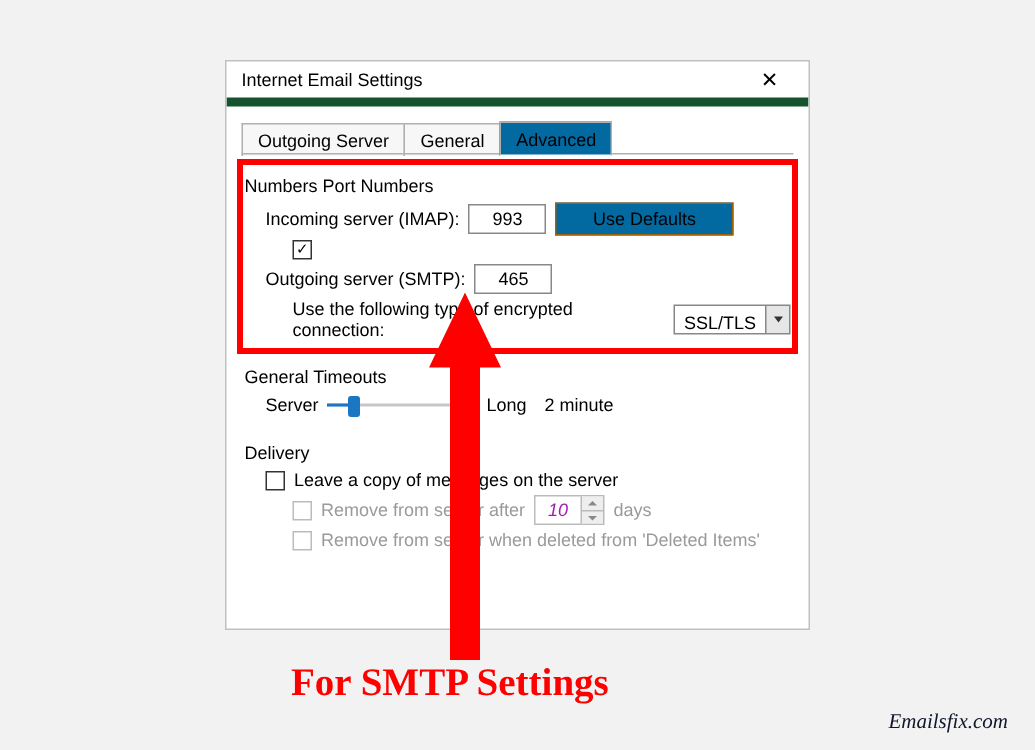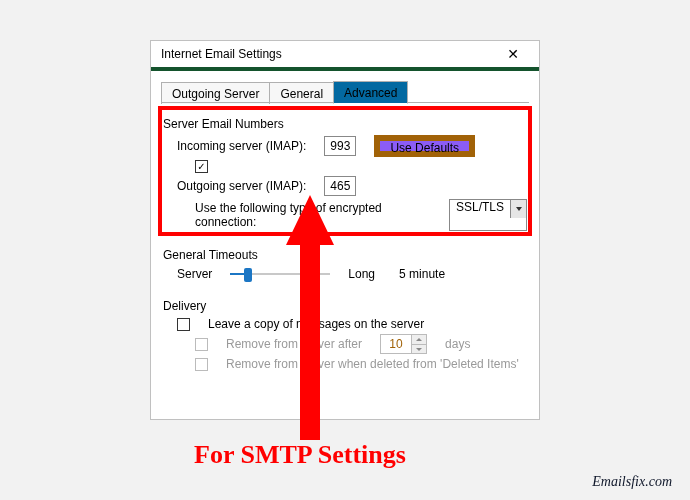--- a/index.html
+++ b/index.html
@@ -22,21 +22,21 @@
     height: 380px;
     background: #fff;
     border: 1px solid #c0c0c0;
     overflow: hidden;
   }
   .titlebar {
     height: 30px;
     display: flex;
     align-items: center;
     padding: 0 6px 0 10px;
-    border-bottom: 4px solid #14532d;
+    border-bottom: 6px solid #14532d;
   }
   .titlebar .title { flex: 1; font-size: 12px; }
   .titlebar .close {
     width: 40px;
     height: 28px;
     display: flex;
     align-items: center;
     justify-content: center;
     font-size: 14px;
     font-family: Arial, sans-serif;
@@ -82,74 +82,74 @@
   }
   .group-title {
     font-size: 12px;
     color: #000;
     margin-bottom: 4px;
   }
   .row {
     display: flex;
     align-items: center;
     margin: 3px 0 3px 14px;
-    gap: 18px;
+    gap: 6px;
     font-size: 12px;
   }
   .row.sub { margin-left: 32px; }
   .num-input {
-    width: 32px;
+    width: 52px;
     height: 20px;
     border: 1px solid #888;
     text-align: center;
     font-size: 12px;
     font-family: inherit;
     padding: 0;
   }
   .btn {
     height: 22px;
-    padding: 0 10px;
-    border: 6px solid #a16207;
-    background: #8b5cf6;
+    padding: 0 24px;
+    border: 1px solid #a16207;
+    background: #0369a1;
     font-size: 12px;
     font-family: inherit;
   }
   .checkbox {
     width: 13px; height: 13px;
     border: 1px solid #333;
     display: inline-flex;
     align-items: center;
     justify-content: center;
     font-size: 10px;
     line-height: 1;
     color: #000;
     flex-shrink: 0;
   }
   .checkbox.disabled { border-color: #bbb; color: #bbb; }
   .select {
     display: inline-flex;
-    align-items: flex-start;
+    align-items: flex-end;
     border: 1px solid #888;
-    height: 32px;
+    height: 20px;
     background: #fff;
   }
   .select .sel-val { padding: 0 6px; font-size: 12px; }
   .select .sel-btn {
     width: 16px; height: 18px;
     border-left: 1px solid #888;
     background: #e6e6e6;
     display: flex; align-items: center; justify-content: center;
   }
   .chev { width: 0; height: 0; border-left: 3px solid transparent; border-right: 3px solid transparent; border-top: 4px solid #333; }
   .spinner {
     display: inline-flex;
     border: 1px solid #bbb;
     height: 20px;
   }
-  .spinner .sp-val { width: 30px; text-align: center; font-size: 12px; line-height: 18px; color: #a16207; }
+  .spinner .sp-val { width: 30px; text-align: center; font-size: 12px; line-height: 18px; color: #a21caf; font-style: italic; }
   .spinner .sp-btns { display: flex; flex-direction: column; border-left: 1px solid #bbb; }
   .spinner .sp-btn { width: 14px; height: 9px; background: #eee; display: flex; align-items: center; justify-content: center; }
   .spinner .sp-btn + .sp-btn { border-top: 1px solid #bbb; }
   .sp-chev { width:0;height:0;border-left:3px solid transparent;border-right:3px solid transparent; }
   .sp-chev.u { border-bottom: 3px solid #888; }
   .sp-chev.d { border-top: 3px solid #888; }
   .slider {
     width: 100px; height: 16px; position: relative;
     display: inline-block;
   }
@@ -196,34 +196,34 @@
 
   <div class="tabrow">
     <div class="tab inactive">Outgoing Server</div>
     <div class="tab inactive">General</div>
     <div class="tab active">Advanced</div>
   </div>
 
   <div class="panel">
 
     <div class="groupbox">
-      <div class="group-title">Server Email Numbers</div>
+      <div class="group-title">Numbers Port Numbers</div>
 
       <div class="row">
         <span>Incoming server (IMAP):</span>
         <input class="num-input" value="993" style="">
         <button class="btn">Use Defaults</button>
       </div>
 
       <div class="row sub">
         <span class="checkbox">✓</span>
       </div>
 
       <div class="row">
-        <span>Outgoing server (IMAP):</span>
+        <span>Outgoing server (SMTP):</span>
         <input class="num-input" value="465" style="">
       </div>
 
       <div class="row sub">
         <span>Use the following type of encrypted connection:</span>
         <span class="select">
           <span class="sel-val">SSL/TLS</span>
           <span class="sel-btn">
               <span class="chev"></span>
             </span>
@@ -234,21 +234,21 @@
     <div class="groupbox">
       <div class="group-title">General Timeouts</div>
       <div class="row">
         <span>Server</span>
         <span class="slider">
           <span class="track"></span>
             <span class="track fill"></span>
             <span class="thumb"></span>
         </span>
         <span>Long</span>
-        <span style="margin-left:6px">5 minute</span>
+        <span style="margin-left:6px">2 minute</span>
       </div>
     </div>
 
     <div class="groupbox">
       <div class="group-title">Delivery</div>
 
       <div class="row">
         <span class="checkbox"></span>
         <span>Leave a copy of messages on the server</span>
       </div>

